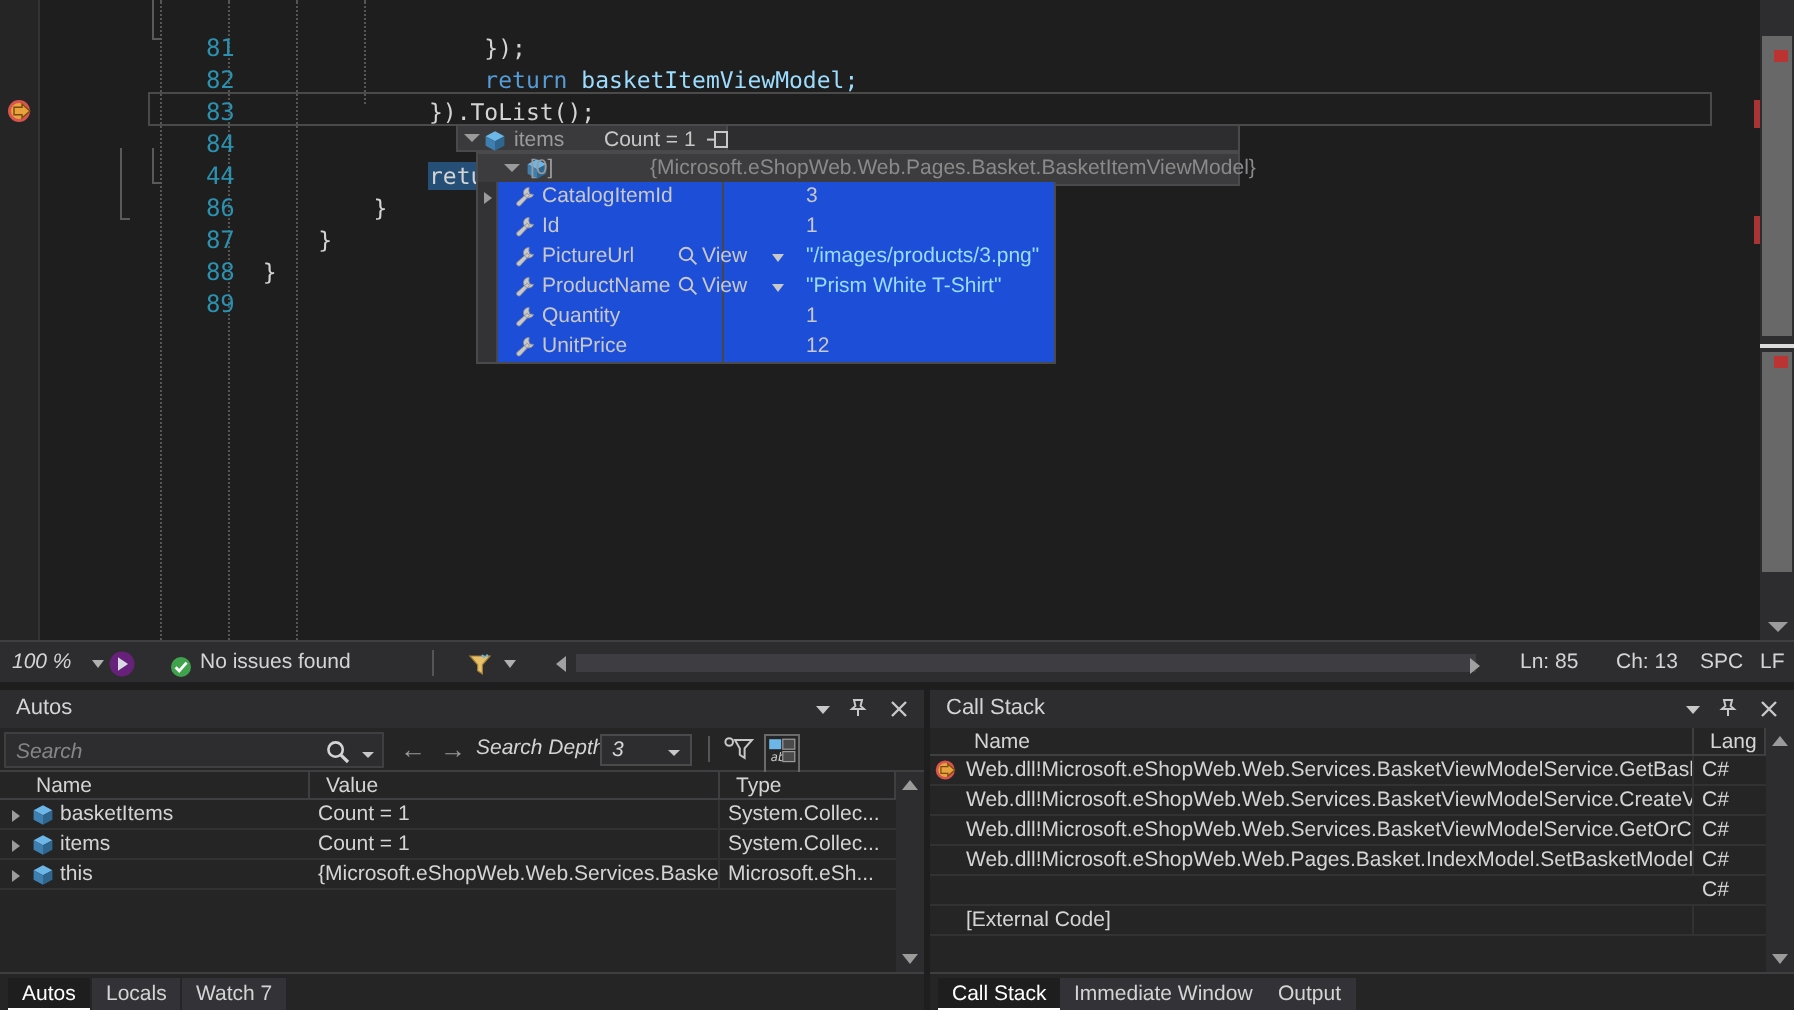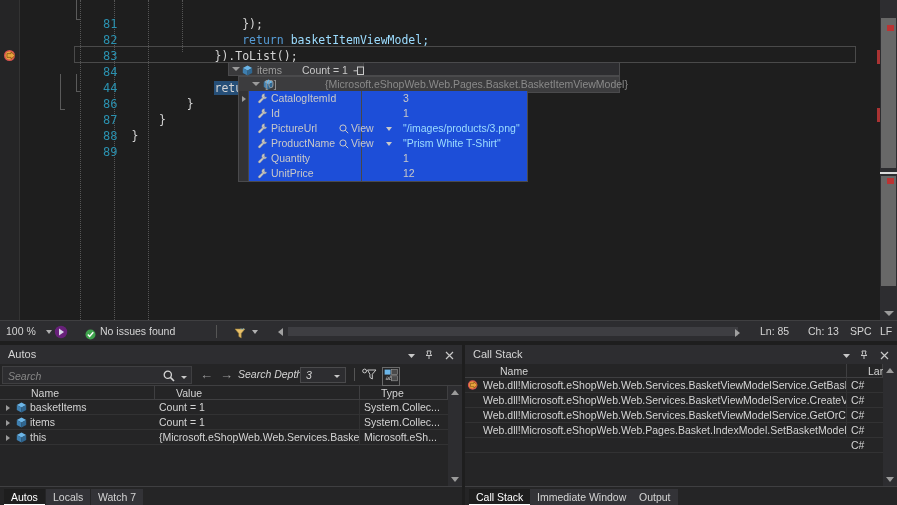--- a/index.html
+++ b/index.html
@@ -212,21 +212,21 @@
     border-top:3.5px solid #c8c8c8; }
 
   
   .grid { position:absolute; left:0; right:0; }
   .grid-hdr {
     position:relative; height:14px; line-height:14px;
     background:#252526; border-bottom:1px solid #3f3f41;
     color:#d4d4d4; font-size:10.5px;
   }
   .gh { position:absolute; top:0; height:14px; border-right:1px solid #3f3f41; }
-  .gh span { position:absolute; left:21px; }
+  .gh span { position:absolute; left:8px; }
   .grid-row {
     position:relative; height:15px; line-height:15px;
     border-bottom:1px solid #323233; font-size:10.5px; color:#d4d4d4;
   }
   .gc { position:absolute; top:0; height:15px; overflow:hidden; white-space:nowrap;
         border-right:1px solid #323233; }
   .gc span { position:absolute; left:4px; }
   .row-exp { position:absolute; left:6px; top:5px; width:0;height:0;
     border-top:3.5px solid transparent; border-bottom:3.5px solid transparent;
     border-left:4px solid #9b9b9b; }
@@ -445,21 +445,21 @@
               </svg>
           </div>
           <div class="dt-pname">UnitPrice</div>
           <div class="dt-pvalnum">12</div>
         </div>
       </div>
     </div>
   </div>
 
   <div id="statusbar">
-    <div class="sb-item" style="left:6px;">100 %</div>
+    <div class="sb-item" style="left:6px;font-style:italic;">100 %</div>
     <div class="sb-zoomcaret" style="left:46px;"></div>
     <div class="sb-item" style="left:54px; top:4px;">
       <svg width="14" height="14" viewBox="0 0 14 14">
         <circle cx="7" cy="7" r="6.2" fill="#68217a"></circle>
         <path d="M5,3.6 L10,7 L5,10.4 Z" fill="#d9d9e8"></path>
       </svg>
     </div>
     <div class="sb-item" style="left:85px; top:5px;">
       <svg width="11" height="11" viewBox="0 0 11 11">
         <circle cx="5.5" cy="5.5" r="5" fill="#3fa34d"></circle>
@@ -692,20 +692,28 @@
           </div>
         <div class="gc" style="left:382px; width:36px; border-right:none;">
             <span>C#</span>
           </div>
       </div>
       <div class="grid-row">
         <div class="gc" style="left:382px; width:36px; border-right:none;">
             <span>C#</span>
           </div>
       </div>
+      <div class="grid-row">
+        <div class="gc" style="left:14px; width:368px;">
+            <span>[External Code]</span>
+          </div>
+        <div class="gc" style="left:382px; width:36px; border-right:none;">
+            <span></span>
+          </div>
+      </div>
 
       <div class="vscroll">
         <div class="vs-up"></div>
         <div class="vs-dn"></div>
       </div>
     </div>
 
     <div class="tabstrip">
       <div class="tab active" style="left:4px;">Call Stack</div>
       <div class="tab" style="left:65px;">Immediate Window</div>

